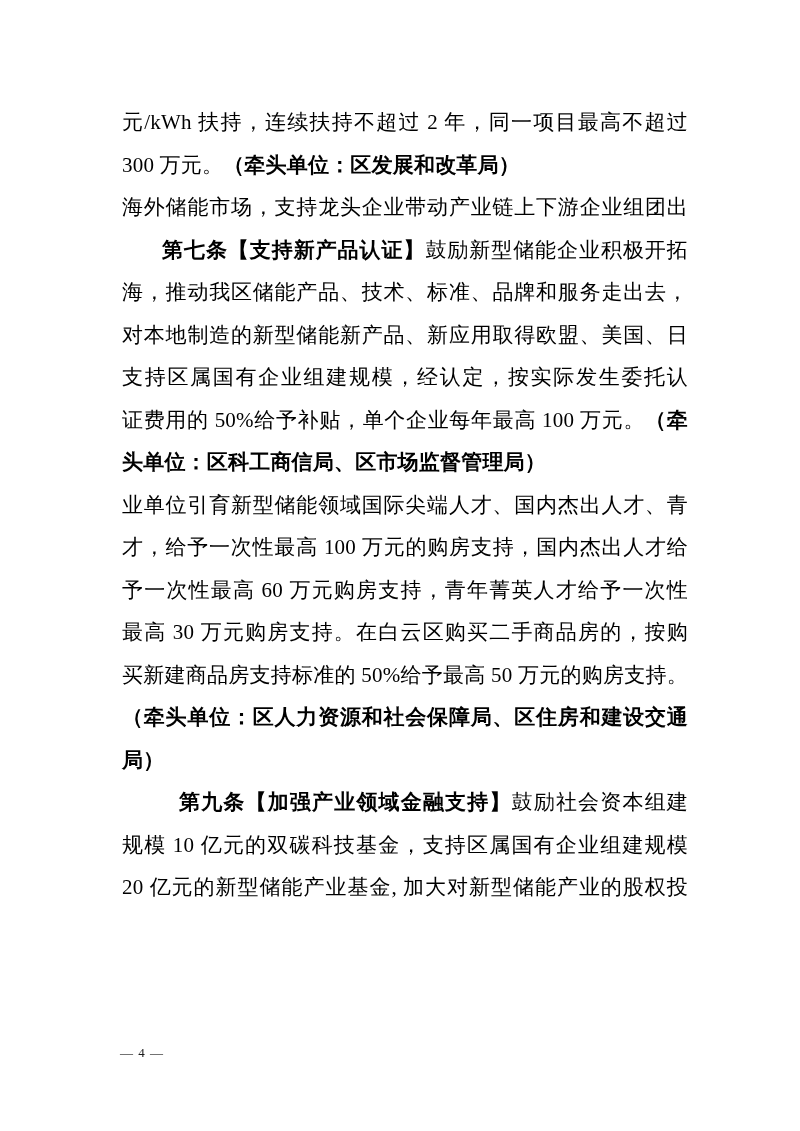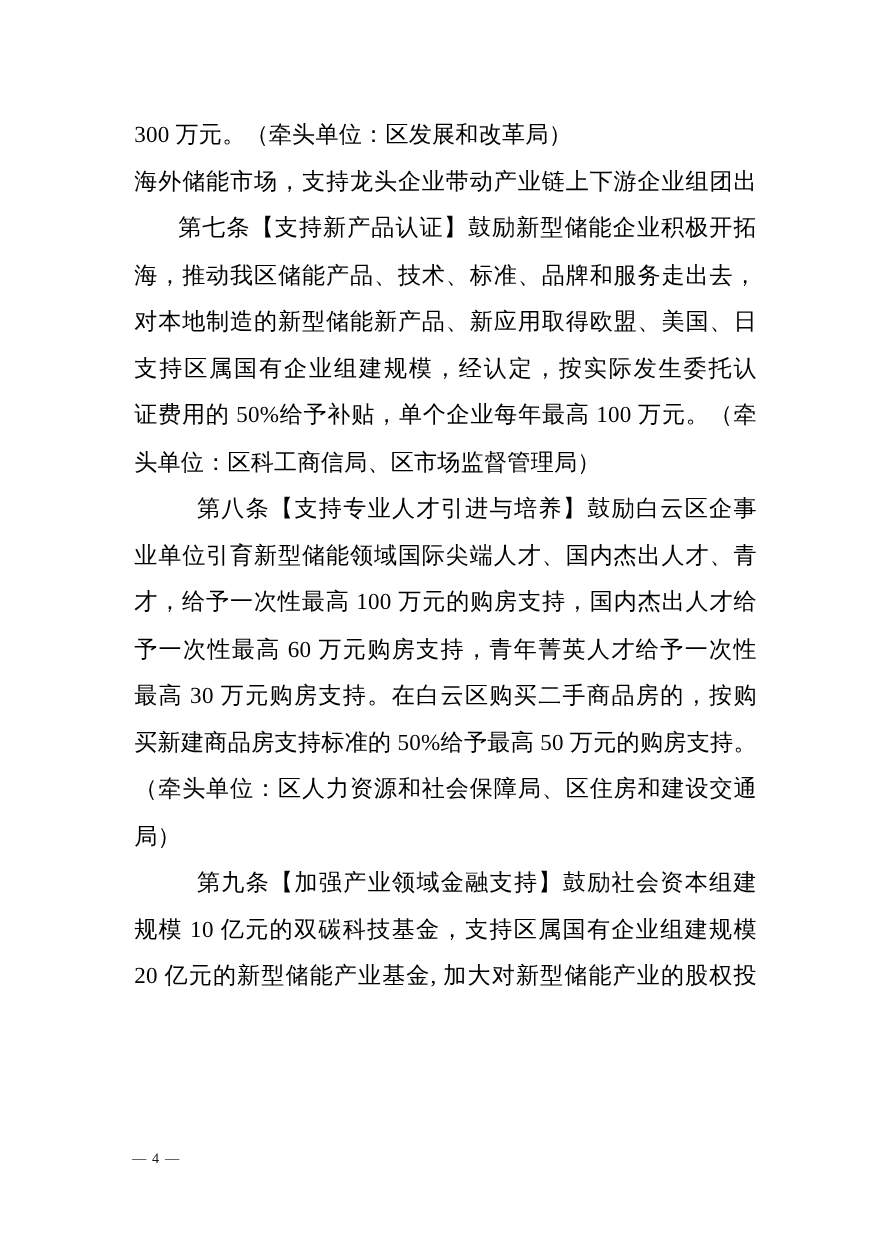--- a/index.html
+++ b/index.html
@@ -32,47 +32,47 @@
     -moz-text-align-last: justify;
     text-justify: inter-character;
     letter-spacing: 0.2px;
   }
   .line.no-just {
     text-align: left;
     text-align-last: auto;
     -moz-text-align-last: auto;
   }
   .bold {
-    font-weight: normal;
+    font-weight: bold;
   }
   .page-number {
     position: absolute;
     left: 120px;
     top: 1044px;
     font-size: 13px;
     line-height: 18px;
     color: #1a1a1a;
     letter-spacing: 1px;
     font-family: "Liberation Serif", "DejaVu Serif", serif;
   }
 </style>
 </head>
 <body>
 
 <div class="page">
   <div class="content">
+      <div class="line"><span>元/kWh 扶持，连续扶持不超过 2 年，同一项目最高不超过</span></div>
       <div class="line no-just"><span>300 万元。</span><span class="bold">（牵头单位：区发展和改革局）</span></div>
       <div class="line"><span>海外储能市场，支持龙头企业带动产业链上下游企业组团出</span></div>
       <div class="line" style="text-indent: 40px;"><span class="bold">第七条【支持新产品认证】</span><span>鼓励新型储能企业积极开拓</span></div>
       <div class="line"><span>海，推动我区储能产品、技术、标准、品牌和服务走出去，</span></div>
       <div class="line"><span>对本地制造的新型储能新产品、新应用取得欧盟、美国、日</span></div>
       <div class="line"><span>支持区属国有企业组建规模，经认定，按实际发生委托认</span></div>
       <div class="line"><span>证费用的 50%给予补贴，单个企业每年最高 100 万元。</span><span class="bold">（牵</span></div>
       <div class="line no-just"><span class="bold">头单位：区科工商信局、区市场监督管理局）</span></div>
-      <div class="line" style="text-indent: 57px;"><span class="bold">第八条【支持专业人才引进与培养】</span><span>鼓励白云区企事</span></div>
       <div class="line"><span>业单位引育新型储能领域国际尖端人才、国内杰出人才、青</span></div>
       <div class="line"><span>才，给予一次性最高 100 万元的购房支持，国内杰出人才给</span></div>
       <div class="line"><span>予一次性最高 60 万元购房支持，青年菁英人才给予一次性</span></div>
       <div class="line"><span>最高 30 万元购房支持。在白云区购买二手商品房的，按购</span></div>
       <div class="line"><span>买新建商品房支持标准的 50%给予最高 50 万元的购房支持。</span></div>
       <div class="line"><span class="bold">（牵头单位：区人力资源和社会保障局、区住房和建设交通</span></div>
       <div class="line no-just"><span class="bold">局）</span></div>
       <div class="line" style="text-indent: 57px;"><span class="bold">第九条【加强产业领域金融支持】</span><span>鼓励社会资本组建</span></div>
       <div class="line"><span>规模 10 亿元的双碳科技基金，支持区属国有企业组建规模</span></div>
       <div class="line"><span>20 亿元的新型储能产业基金, 加大对新型储能产业的股权投</span></div>

